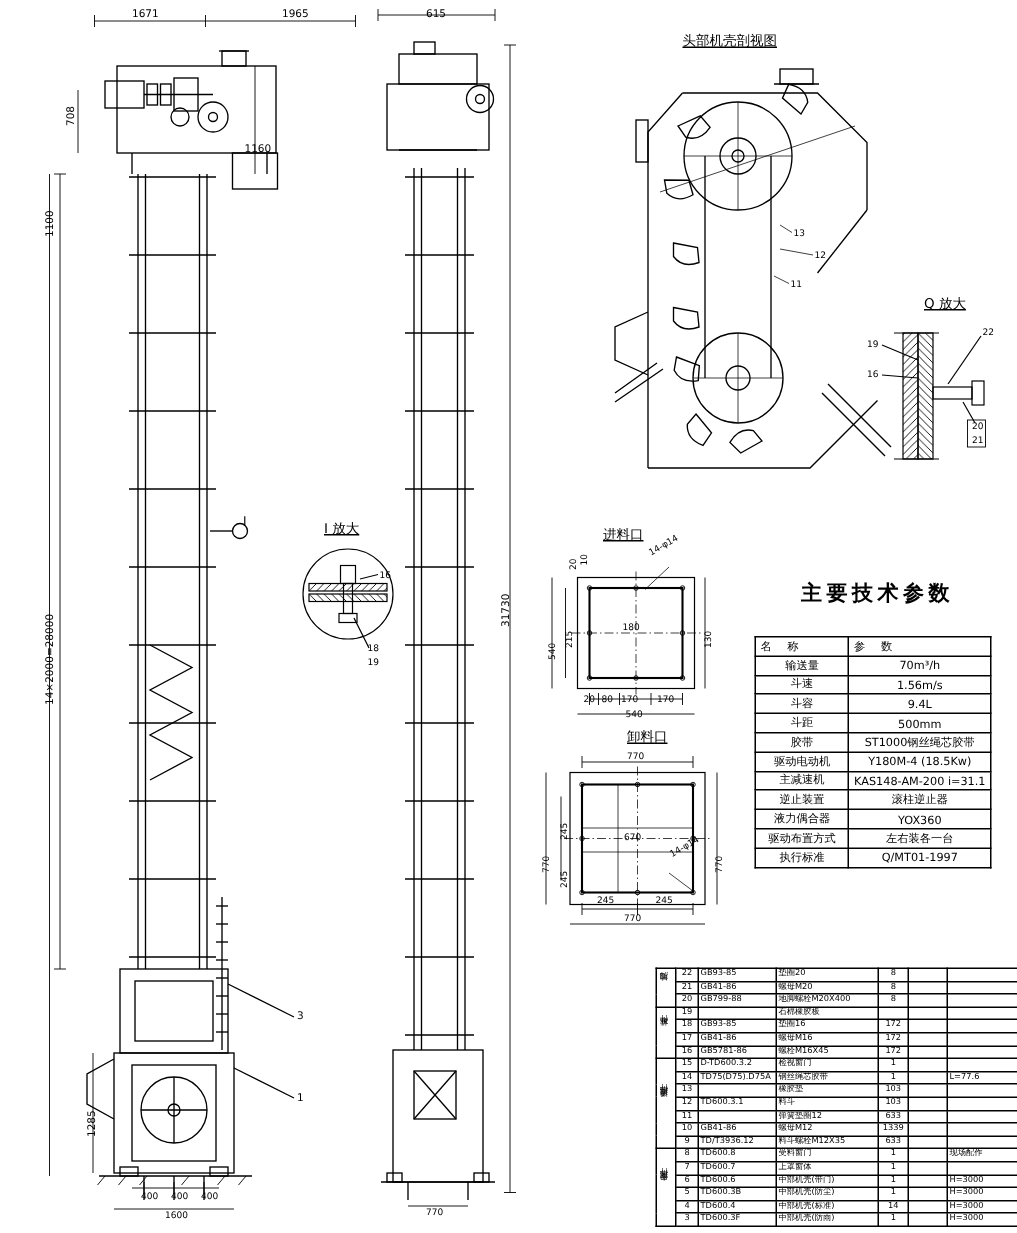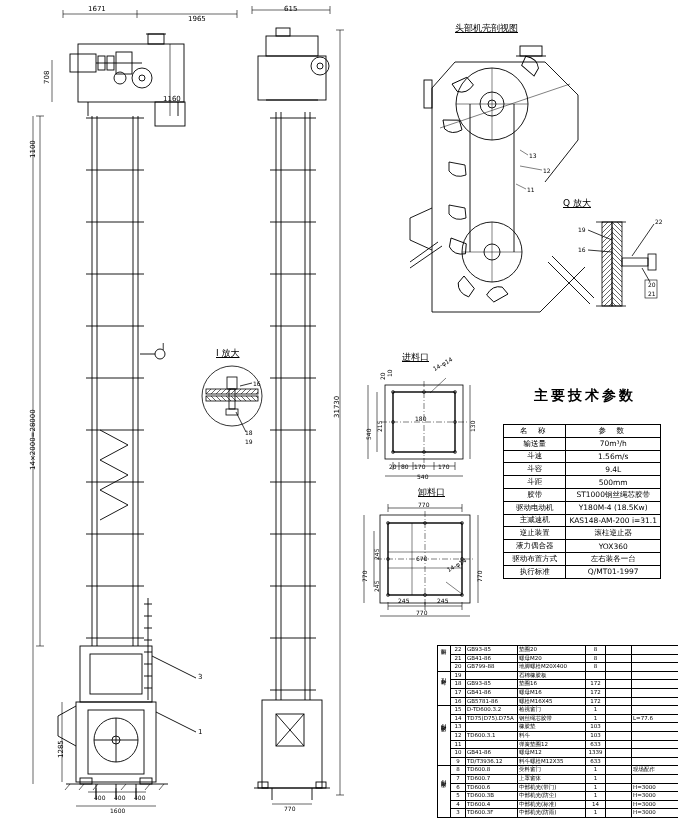--- a/index.html
+++ b/index.html
@@ -7,21 +7,21 @@
           font-family:"DejaVu Sans",sans-serif;color:#000;}
   svg.draw{position:absolute;left:0;top:0;}
   .lbl{position:absolute;line-height:1;transform-origin:0 0;white-space:nowrap;color:#000;}
   .lbl.u{text-decoration:underline;font-weight:normal;}
   
   .params-title{position:absolute;left:534px;top:387px;font-size:14px;letter-spacing:3px;font-weight:bold;}
   .params{position:absolute;left:503px;top:424px;}
   .params table{border-collapse:collapse;width:158px;}
   .params td,.params th{border:1px solid #000;font-size:7.5px;font-weight:normal;height:11.8px;
     padding:0 3px;white-space:nowrap;overflow:hidden;text-align:center;vertical-align:middle;}
-  .params tr.hdr td{text-align:center;letter-spacing:4px;}
+  .params tr.hdr td{text-align:left;letter-spacing:4px;}
   .params td:first-child{width:56px;}
   
   .bom{position:absolute;left:437px;top:645px;}
   .bom table{border-collapse:collapse;table-layout:fixed;width:241px;}
   .bom td{border:1px solid #000;font-size:5.5px;height:7.6px;line-height:1;padding:0 1px;
     white-space:nowrap;overflow:hidden;vertical-align:middle;}
   .bom td.num{text-align:center;}
   .bom td.grp{text-align:center;padding:0;}
   .bom td.grp span{writing-mode:vertical-rl;transform:rotate(180deg);font-size:5.5px;letter-spacing:1px;}
 </style>
@@ -299,41 +299,41 @@
         <line x1="388" y1="602" x2="388" y2="610"></line>
           <line x1="425" y1="602" x2="425" y2="610"></line>
           <line x1="462" y1="602" x2="462" y2="610"></line>
         <line x1="380" y1="616" x2="470" y2="616"></line>
       </g>
     </g>
   </svg>
 
   <div>
       <span class="lbl" style="left: 88px; top: 6px; font-size: 7px;">1671</span>
-      <span class="lbl" style="left: 188px; top: 16px; font-size: 7px;">1965</span>
+      <span class="lbl" style="left: 188px; top: 6px; font-size: 7px;">1965</span>
       <span class="lbl" style="left: 284px; top: 6px; font-size: 7px;">615</span>
       <span class="lbl" style="left: 44px; top: 84px; font-size: 7px; transform: rotate(-90deg);">708</span>
       <span class="lbl" style="left: 163px; top: 96px; font-size: 7px;">1160</span>
       <span class="lbl" style="left: 30px; top: 158px; font-size: 7px; transform: rotate(-90deg);">1100</span>
       <span class="lbl" style="left: 30px; top: 470px; font-size: 7px; transform: rotate(-90deg);">14×2000=28000</span>
       <span class="lbl" style="left: 334px; top: 418px; font-size: 7px; transform: rotate(-90deg);">31730</span>
       <span class="lbl" style="left: 58px; top: 758px; font-size: 7px; transform: rotate(-90deg);">1285</span>
       <span class="lbl" style="left: 94px; top: 795px; font-size: 6px;">400</span>
       <span class="lbl" style="left: 114px; top: 795px; font-size: 6px;">400</span>
       <span class="lbl" style="left: 134px; top: 795px; font-size: 6px;">400</span>
       <span class="lbl" style="left: 110px; top: 808px; font-size: 6px;">1600</span>
       <span class="lbl" style="left: 284px; top: 806px; font-size: 6px;">770</span>
       <span class="lbl" style="left: 162px; top: 344px; font-size: 8px;">I</span>
       <span class="lbl" style="left: 198px; top: 674px; font-size: 7px;">3</span>
       <span class="lbl" style="left: 198px; top: 729px; font-size: 7px;">1</span>
       <span class="lbl u" style="left: 216px; top: 349px; font-size: 9px;">I 放大</span>
       <span class="lbl" style="left: 253px; top: 381px; font-size: 6px;">16</span>
       <span class="lbl" style="left: 245px; top: 430px; font-size: 6px;">18</span>
       <span class="lbl" style="left: 245px; top: 439px; font-size: 6px;">19</span>
-      <span class="lbl u" style="left: 563px; top: 199px; font-size: 9px;">Q 放大</span>
+      <span class="lbl u" style="left: 616px; top: 199px; font-size: 9px;">Q 放大</span>
       <span class="lbl" style="left: 578px; top: 227px; font-size: 6px;">19</span>
       <span class="lbl" style="left: 578px; top: 247px; font-size: 6px;">16</span>
       <span class="lbl" style="left: 655px; top: 219px; font-size: 6px;">22</span>
       <span class="lbl" style="left: 648px; top: 282px; font-size: 6px;">20</span>
       <span class="lbl" style="left: 648px; top: 291px; font-size: 6px;">21</span>
       <span class="lbl u" style="left: 455px; top: 24px; font-size: 9px;">头部机壳剖视图</span>
       <span class="lbl" style="left: 529px; top: 153px; font-size: 6px;">13</span>
       <span class="lbl" style="left: 543px; top: 168px; font-size: 6px;">12</span>
       <span class="lbl" style="left: 527px; top: 187px; font-size: 6px;">11</span>
       <span class="lbl u" style="left: 402px; top: 353px; font-size: 9px;">进料口</span>

